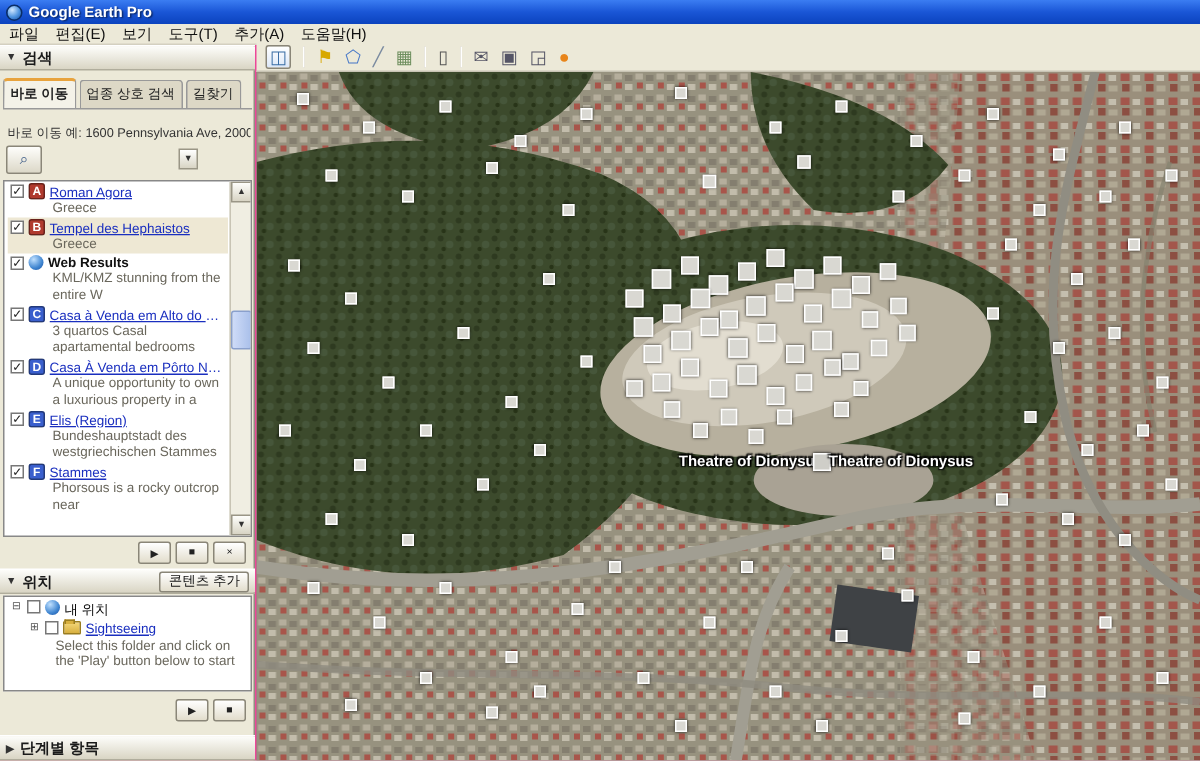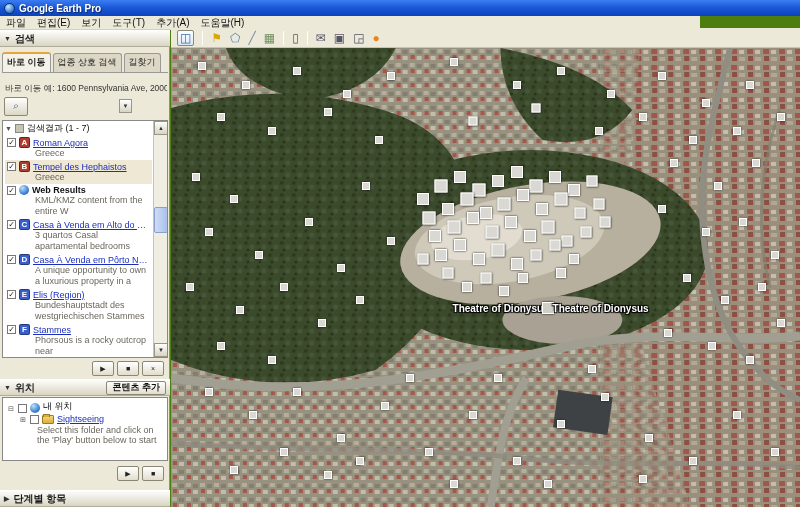--- a/index.html
+++ b/index.html
@@ -1,29 +1,29 @@
 <!DOCTYPE html>
 <html><head>
 <meta charset="utf-8">
 <style>
   *{margin:0;padding:0;box-sizing:border-box}
   html,body{width:800px;height:507px;overflow:hidden}
   body{font-family:"Liberation Sans",sans-serif;background:#ece9d8;position:relative}
-  #app{position:absolute;inset:0;width:800px;height:507px;background:#4d7c0f}
+  #app{position:absolute;inset:0;width:800px;height:507px;background:#ec4899}
 
   
   .titlebar{position:absolute;left:0;top:0;width:800px;height:16px;
     background:linear-gradient(#3b7df2 0%,#1a56d6 50%,#0b43be 100%);
     display:flex;align-items:center;gap:4px;padding:0 4px;color:#fff;font-size:10px;font-weight:bold;
     text-shadow:1px 1px 1px rgba(0,0,0,.5)}
   .app-icon{width:11px;height:11px;border-radius:50%;
     background:radial-gradient(circle at 35% 30%,#cfe6ff,#4d93e0 55%,#1a4fa0);border:1px solid #0a2d66}
 
   
-  .menubar{position:absolute;left:0;top:16px;width:700px;height:14px;background:#ece9d8;
+  .menubar{position:absolute;left:0;top:16px;width:800px;height:14px;background:#ece9d8;
     display:flex;gap:11px;align-items:center;padding:0 6px;font-size:10px;color:#111;
     border-bottom:1px solid #d4d0c0}
   .menu-item{cursor:default;white-space:nowrap}
 
   
   .sidebar{position:absolute;left:0;top:30px;width:170px;height:477px;background:#ece9d8;border-right:1px solid #918f82}
   .phead{position:absolute;left:0;width:170px;height:17px;display:flex;align-items:center;gap:4px;padding:0 4px;
     background:linear-gradient(#fdfdfa,#d9d5c4);border-top:1px solid #fff;border-bottom:1px solid #b0ad9c;
     font-size:10px;font-weight:bold;color:#1a1a1a}
   .phead .tri{font-size:7px;color:#333}
@@ -68,25 +68,25 @@
   .sbtn{position:absolute;left:0;width:14px;height:14px;background:linear-gradient(#fefefb,#d8d4c4);
     border:1px solid #9a9686;font-size:6px;display:flex;align-items:center;justify-content:center;color:#333}
   .sthumb{position:absolute;left:0;width:14px;height:26px;top:86px;background:linear-gradient(90deg,#cfdcf8,#aac0ea);
     border:1px solid #8aa0cc;border-radius:2px}
 
   .rfooter{position:absolute;left:0;top:330px;width:170px;height:18px;display:flex;justify-content:flex-end;
     gap:3px;padding:1px 6px 0 0}
   .xpbtn{min-width:22px;height:15px;background:linear-gradient(#ffffff,#e2ddcc);border:1px solid #8a8678;
     border-radius:2px;font-size:7px;display:flex;align-items:center;justify-content:center;color:#222;padding:0 3px}
   .addbtn{height:14px;background:linear-gradient(#ffffff,#e2ddcc);border:1px solid #8a8678;border-radius:2px;
-    font-size:9px;display:flex;align-items:center;padding:0 5px;color:#111;font-weight:bold}
+    font-size:9px;display:flex;align-items:center;padding:0 5px;color:#111;font-weight:normal}
 
   .ptree{position:absolute;left:2px;top:367px;width:166px;height:64px;background:#fff;border:1px solid #888;
     font-size:9px;overflow:hidden;padding:2px 0 0 4px}
-  .trow{display:flex;align-items:flex-end;gap:3px;white-space:nowrap;margin-bottom:1px}
+  .trow{display:flex;align-items:flex-start;gap:3px;white-space:nowrap;margin-bottom:1px}
   .exp2{font-size:7px;color:#555;width:8px;text-align:center}
   .folder{width:12px;height:9px;background:linear-gradient(#f4d77a,#d8b040);border:1px solid #9a7d20;
     border-radius:1px;flex:0 0 12px;position:relative}
   .folder:before{content:"";position:absolute;left:0;top:-2px;width:5px;height:2px;background:#d8b040;
     border:1px solid #9a7d20;border-bottom:none}
   .pdesc{color:#6a675c;margin-left:30px;line-height:10px;max-height:20px;overflow:hidden}
   .pfooter{position:absolute;left:0;top:434px;width:170px;height:18px;display:flex;justify-content:flex-end;
     gap:3px;padding:2px 6px 0 0}
   .layershead{top:460px;height:17px}
 
@@ -150,25 +150,20 @@
 
     <div class="hint">바로 이동 예: 1600 Pennsylvania Ave, 20006</div>
 
     <div class="searchrow">
       <span class="combo-arrow">▼</span>
       <span class="search-btn">⌕</span>
     </div>
 
     <div class="results">
       <div class="rlist">
-        <div class="rhead">
-          <span class="exp">▼</span>
-          <span class="rsicon"></span>
-          <span>검색결과 (1 - 7)</span>
-        </div>
       <div class="ritem">
             <div class="rrow">
               <span class="cb">✓</span>
               <span class="badge" style="background: rgb(176, 58, 46);">A</span>
               <a class="rlink">Roman Agora</a>
             </div>
             <div class="rsub">Greece</div>
           </div>
           <div class="ritem hl">
             <div class="rrow">
@@ -177,21 +172,21 @@
               <a class="rlink">Tempel des Hephaistos</a>
             </div>
             <div class="rsub">Greece</div>
           </div>
           <div class="ritem">
             <div class="rrow">
               <span class="cb">✓</span>
               <span class="globe-ic"></span>
               <a class="rtitle">Web Results</a>
             </div>
-            <div class="rsub">KML/KMZ content from the entire W</div>
+            <div class="rsub">KML/KMZ stunning from the entire W</div>
           </div>
           <div class="ritem">
             <div class="rrow">
               <span class="cb">✓</span>
               <span class="badge" style="background: rgb(58, 95, 205);">C</span>
               <a class="rlink">Casa à Venda em Alto do Nom Artis</a>
             </div>
             <div class="rsub">3 quartos Casal apartamental bedrooms have ensuite, and m</div>
           </div>
           <div class="ritem">

